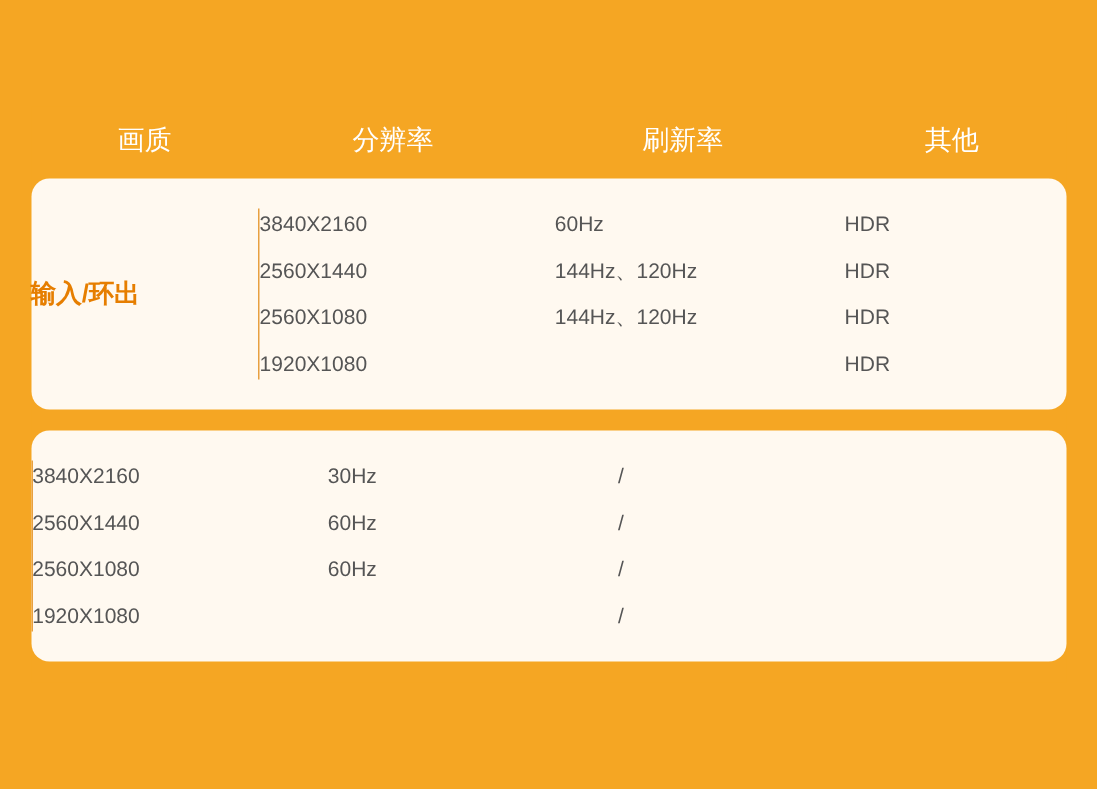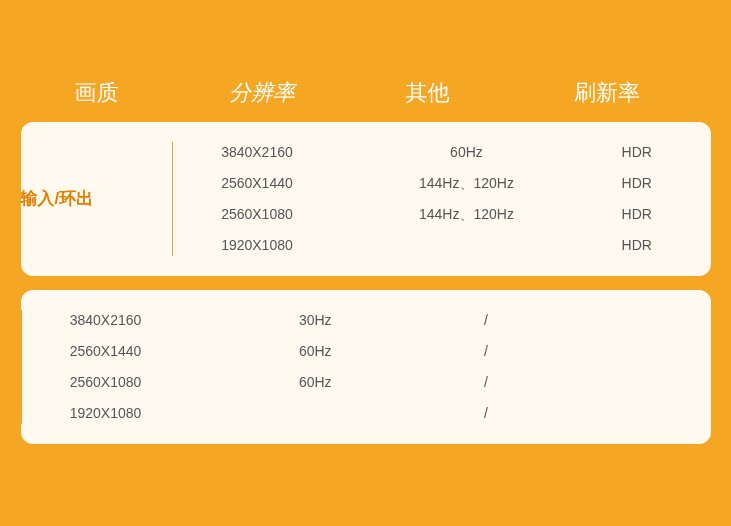--- a/index.html
+++ b/index.html
@@ -25,27 +25,27 @@
     }
 
     .header-row {
       display: flex;
       width: 100%;
       padding: 10px 0 14px 0;
     }
 
     .header-cell {
       color: #fff;
-      font-size: 22px;
+      font-size: 18px;
       font-weight: 500;
       text-align: center;
     }
 
     .col-quality { width: 22%; }
-    .col-resolution { width: 26%; font-style: italic; }
+    .col-resolution { width: 26%; }
     .col-refresh { width: 30%; }
     .col-other { width: 22%; }
 
     .data-section {
       background: #fff9f0;
       border-radius: 12px;
       margin-bottom: 14px;
       padding: 20px 0;
       display: flex;
       align-items: center;
@@ -62,21 +62,20 @@
 
     .section-data {
       width: 78%;
       display: flex;
     }
 
     .data-col {
       display: flex;
       flex-direction: column;
       gap: 10px;
-      text-align: center;
     }
 
     .col-res-data { width: 33%; }
     .col-ref-data { width: 38%; margin-left: 29px; }
     .col-oth-data { width: 29%; }
 
     .data-cell {
       color: #555;
       font-size: 14px;
       line-height: 1.5;
@@ -91,22 +90,22 @@
     }
   </style>
 </head>
 <body>
 
 <div class="table-container">
 
   <div class="header-row">
     <div class="header-cell col-quality">画质</div>
     <div class="header-cell col-resolution">分辨率</div>
+    <div class="header-cell col-refresh">刷新率</div>
     <div class="header-cell col-other">其他</div>
-    <div class="header-cell col-refresh">刷新率</div>
   </div>
 
   <div class="data-section">
     <div class="section-label">输入/环出</div>
     <div class="divider-col"></div>
     <div class="section-data">
       <div class="data-col col-res-data">
         <span class="data-cell">3840X2160</span>
         <span class="data-cell">2560X1440</span>
         <span class="data-cell">2560X1080</span>

